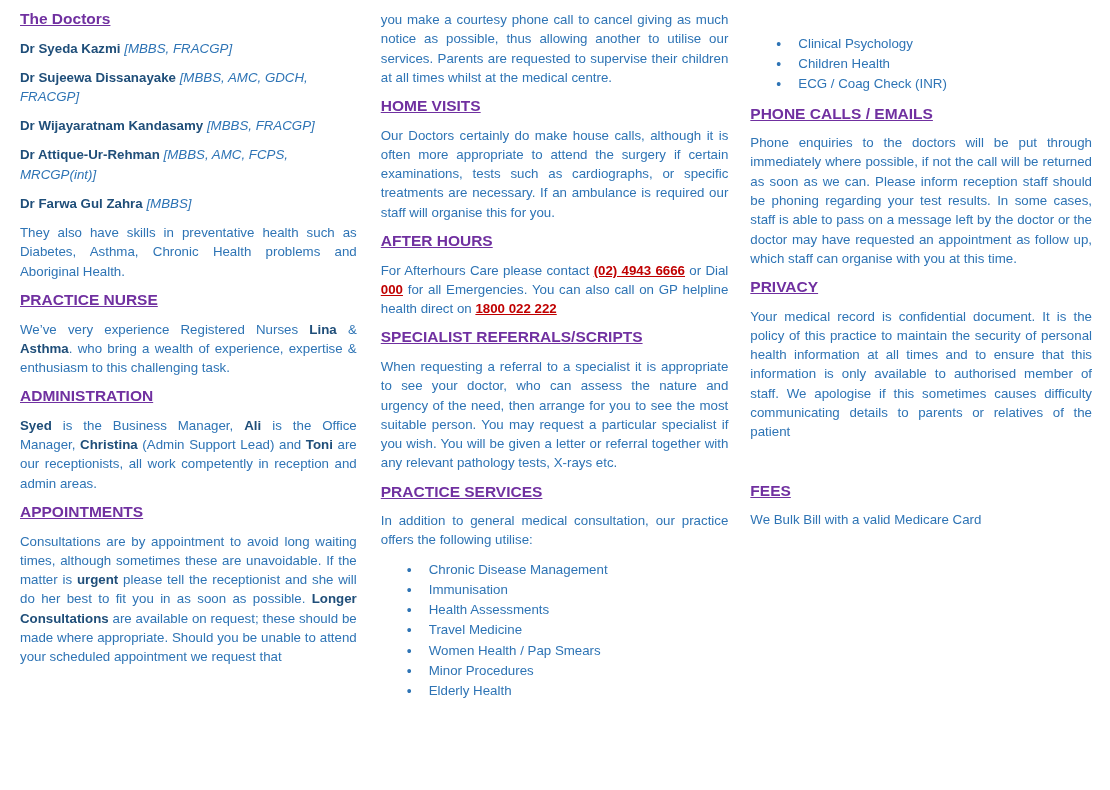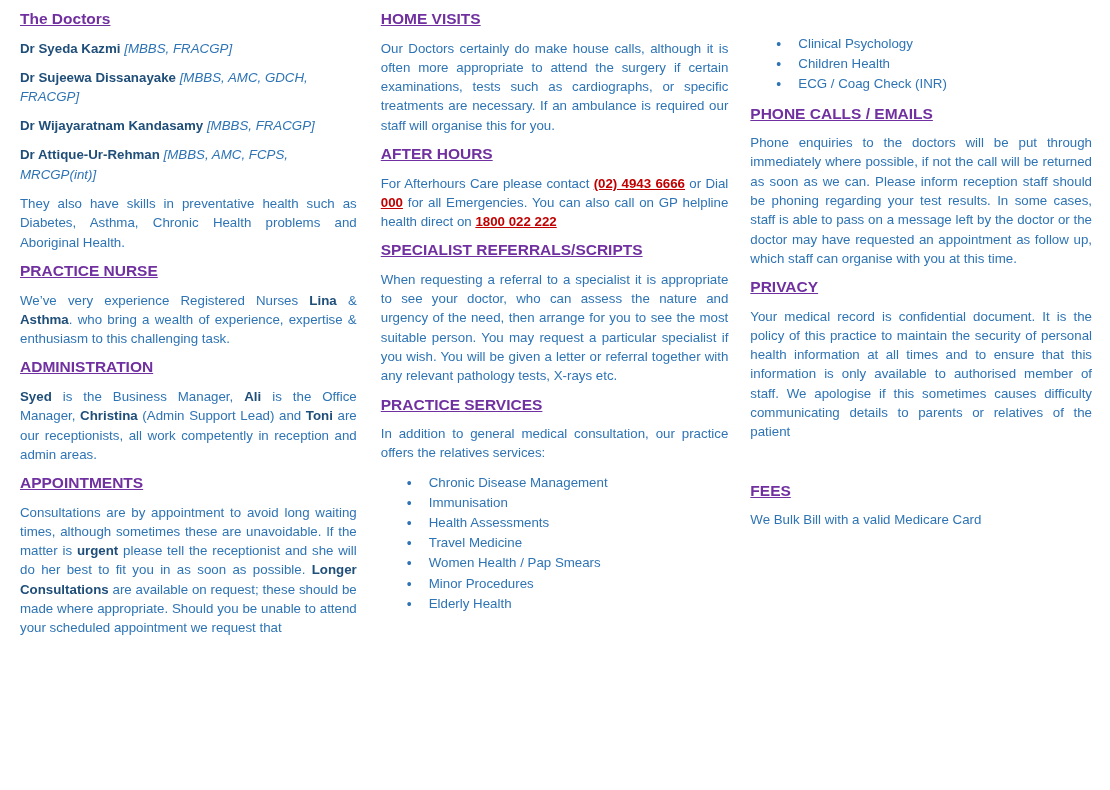--- a/index.html
+++ b/index.html
@@ -107,48 +107,53 @@
       <span class="quals">[MBBS, AMC, GDCH, FRACGP]</span>
     </div>
     <div class="doctor">
       <span class="name">Dr Wijayaratnam Kandasamy</span>
       <span class="quals">[MBBS, FRACGP]</span>
     </div>
     <div class="doctor">
       <span class="name">Dr Attique-Ur-Rehman</span>
       <span class="quals">[MBBS, AMC, FCPS, MRCGP(int)]</span>
     </div>
+    <div class="doctor">
+      <span class="name">Dr Farwa Gul Zahra</span>
+      <span class="quals">[MBBS]</span>
+    </div>
 
     <p class="body">They also have skills in preventative health such as Diabetes, Asthma, Chronic Health problems and Aboriginal Health.</p>
 
     <h2 class="heading heading-sp">PRACTICE NURSE</h2>
     <p class="body"><span>We’ve very experience Registered Nurses </span><span class="b">Lina</span><span> &amp; </span><span class="b">Asthma</span><span>. who bring a wealth of experience, expertise &amp; enthusiasm to this challenging task.</span></p>
 
     <h2 class="heading heading-sp">ADMINISTRATION</h2>
     <p class="body"><span class="b">Syed</span><span> is the Business Manager, </span><span class="b">Ali</span><span> is the Office Manager, </span><span class="b">Christina</span><span> (Admin Support Lead) and </span><span class="b">Toni</span><span> are our receptionists, all work competently in reception and admin areas.</span></p>
 
     <h2 class="heading heading-sp">APPOINTMENTS</h2>
     <p class="body"><span>Consultations are by appointment to avoid long waiting times, although sometimes these are unavoidable. If the matter is </span><span class="b">urgent</span><span> please tell the receptionist and she will do her best to fit you in as soon as possible. </span><span class="b">Longer Consultations</span><span> are available on request; these should be made where appropriate. Should you be unable to attend your scheduled appointment we request that</span></p>
 
   </div>
 
   <div class="col col-2">
 
+    <p class="body">you make a courtesy phone call to cancel giving as much notice as possible, thus allowing another to utilise our services. Parents are requested to supervise their children at all times whilst at the medical centre.</p>
 
     <h2 class="heading heading-sp">HOME VISITS</h2>
     <p class="body">Our Doctors certainly do make house calls, although it is often more appropriate to attend the surgery if certain examinations, tests such as cardiographs, or specific treatments are necessary. If an ambulance is required our staff will organise this for you.</p>
 
     <h2 class="heading heading-sp">AFTER HOURS</h2>
     <p class="body"><span>For Afterhours Care please contact </span><span class="red">(02) 4943 6666</span><span> or Dial </span><span class="red">000</span><span> for all Emergencies. You can also call on GP helpline health direct on </span><span class="red">1800 022 222</span></p>
 
     <h2 class="heading heading-sp">SPECIALIST REFERRALS/SCRIPTS</h2>
     <p class="body">When requesting a referral to a specialist it is appropriate to see your doctor, who can assess the nature and urgency of the need, then arrange for you to see the most suitable person. You may request a particular specialist if you wish. You will be given a letter or referral together with any relevant pathology tests, X-rays etc.</p>
 
     <h2 class="heading heading-sp">PRACTICE SERVICES</h2>
-    <p class="body">In addition to general medical consultation, our practice offers the relatives services:</p>
+    <p class="body">In addition to general medical consultation, our practice offers the following utilise:</p>
 
     <ul class="bullets">
       <li>Chronic Disease Management</li>
       <li>Immunisation</li>
       <li>Health Assessments</li>
       <li>Travel Medicine</li>
       <li>Women Health / Pap Smears</li>
       <li>Minor Procedures</li>
       <li>Elderly Health</li>
     </ul>

